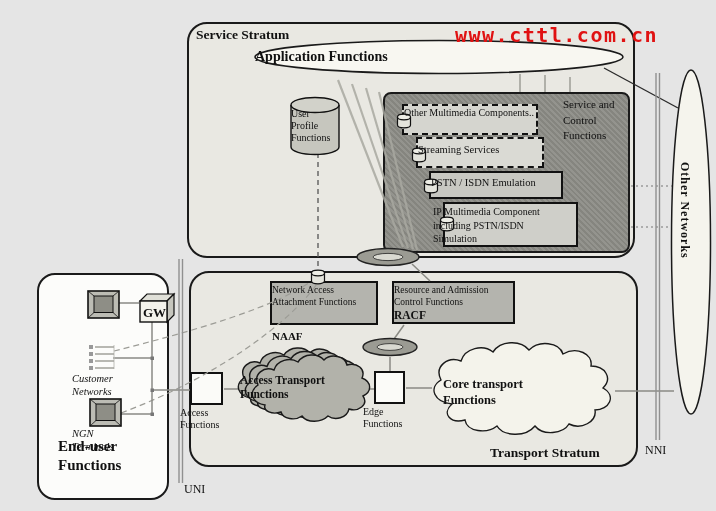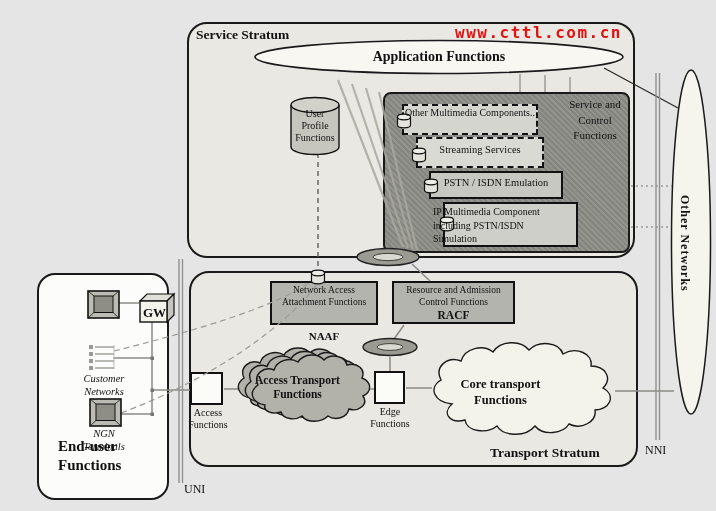--- a/index.html
+++ b/index.html
@@ -1,21 +1,21 @@
 <!DOCTYPE html>
 <html><head>
 <meta charset="utf-8">
 <style>
   html,body{margin:0;padding:0;background:#fff;}
   #stage{position:relative;width:716px;height:511px;background:#e5e5e5;overflow:hidden;
          font-family:"Liberation Serif",serif;color:#111;}
   .box{position:absolute;box-sizing:border-box;z-index:1;}
   #svglayer{position:absolute;left:0;top:0;z-index:2;pointer-events:none;}
   .lbl{position:absolute;z-index:3;line-height:1.2;}
-  .ctr{text-align:center;}
+  .ctr{}
   .b{font-weight:bold;}
   .i{font-style:italic;}
 
   #service-box{left:187px;top:22px;width:448px;height:236px;background:#e9e8e2;
     border:2px solid #1a1a1a;border-radius:20px;}
   #transport-box{left:189px;top:271px;width:449px;height:196px;background:#e9e8e2;
     border:2px solid #1a1a1a;border-radius:20px;}
   #enduser-box{left:37px;top:273px;width:132px;height:227px;background:#fcfcfa;
     border:2px solid #1a1a1a;border-radius:18px;}
   #sc-box{left:383px;top:92px;width:247px;height:161px;background:#8d8d87;
@@ -24,21 +24,21 @@
   #omc-box{left:402px;top:104px;width:136px;height:31px;background:#d5d5cf;border:2px dashed #111;}
   #ss-box{left:416px;top:137px;width:128px;height:31px;background:#dadad4;border:2px dashed #111;}
   #pstn-box{left:429px;top:171px;width:134px;height:28px;background:#c8c8c2;border:2px solid #111;}
   #ip-box{left:443px;top:202px;width:135px;height:45px;background:#cfcfc9;border:2px solid #111;}
   #naaf-box{left:270px;top:281px;width:108px;height:44px;background:#b4b4ae;border:2px solid #111;}
   #racf-box{left:392px;top:281px;width:123px;height:43px;background:#b4b4ae;border:2px solid #111;}
   #access-sq{left:190px;top:372px;width:33px;height:33px;background:#fbfbf8;border:2px solid #111;}
   #edge-sq{left:374px;top:371px;width:31px;height:33px;background:#fbfbf8;border:2px solid #111;}
 
   #watermark{left:455px;top:23px;font-family:"DejaVu Sans Mono",monospace;font-weight:bold;
-    font-size:16px;letter-spacing:1.5px;color:#e01212;}
+    font-size:20px;letter-spacing:1.5px;color:#e01212;}
   #on-label{left:678px;top:162px;height:162px;writing-mode:vertical-rl;
     font-weight:bold;font-size:12px;letter-spacing:1px;}
 </style>
 </head>
 <body>
 
 <div id="stage">
 
   <div id="service-box" class="box"></div>
   <div id="enduser-box" class="box"></div>

